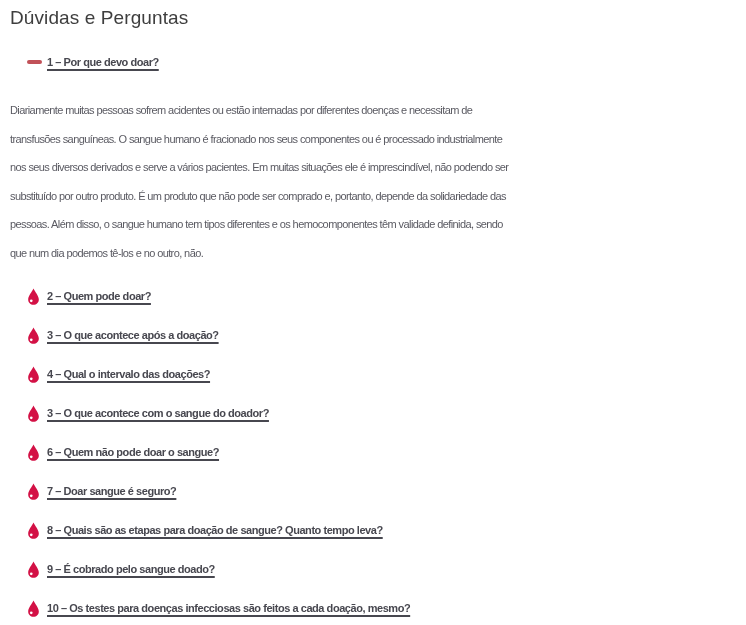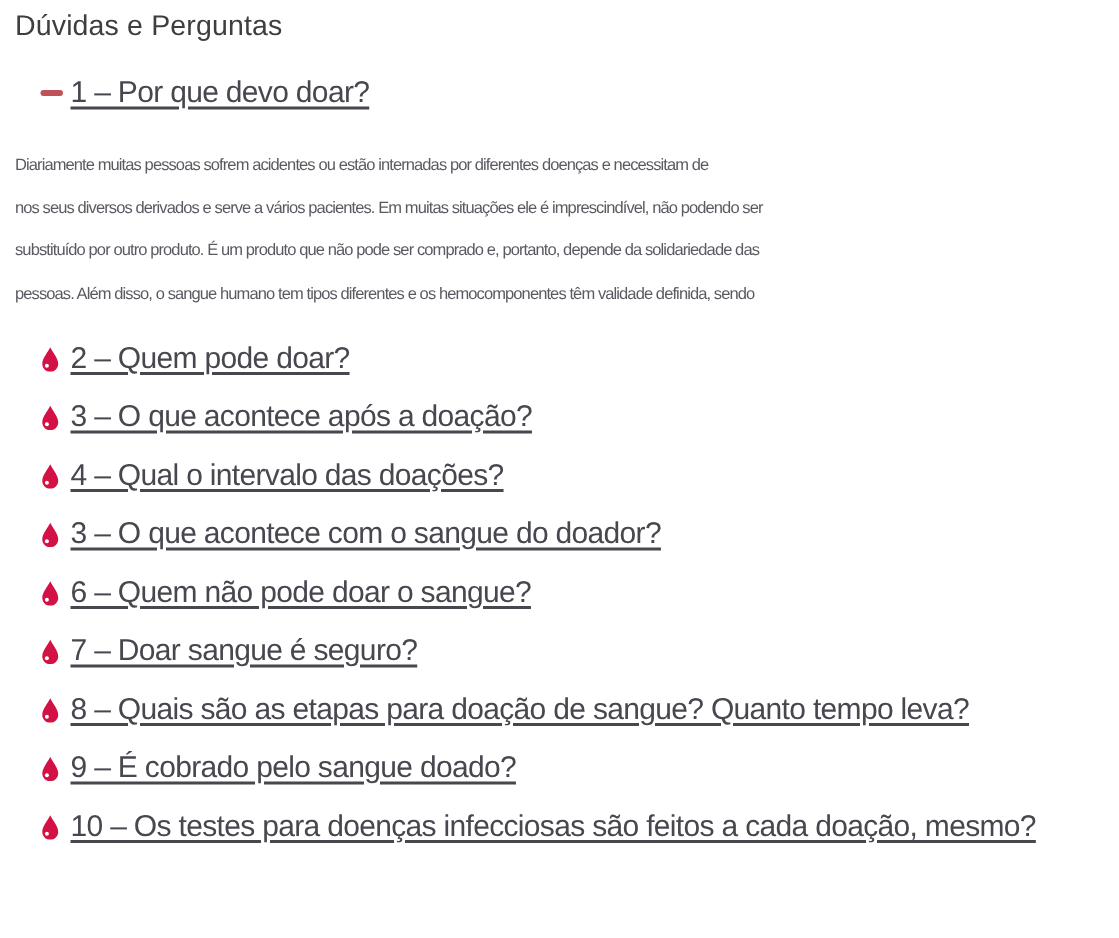--- a/index.html
+++ b/index.html
@@ -43,22 +43,22 @@
   }
   .drop-icon {
     width: 13px;
     height: 17px;
     margin-right: 7px;
     flex: 0 0 auto;
     display: block;
   }
   .q-link {
     color: #47474f;
-    font-weight: normal;
-    font-size: 20px;
+    font-weight: bold;
+    font-size: 11px;
     letter-spacing: -0.45px;
     text-decoration: underline;
     text-decoration-thickness: 1.5px;
     text-underline-offset: 3px;
     white-space: nowrap;
     cursor: pointer;
   }
   .answer {
     margin-top: 25px;
     color: #5a5a62;
@@ -84,23 +84,25 @@
 
   <h1 class="page-title">Dúvidas e Perguntas</h1>
 
   <div class="faq-row expanded">
     <span class="minus-icon"></span>
     <a class="q-link">1 – Por que devo doar?</a>
   </div>
 
   <div class="answer">
       <div class="ans-line">Diariamente muitas pessoas sofrem acidentes ou estão internadas por diferentes doenças e necessitam de</div>
+      <div class="ans-line">transfusões sanguíneas. O sangue humano é fracionado nos seus componentes ou é processado industrialmente</div>
       <div class="ans-line">nos seus diversos derivados e serve a vários pacientes. Em muitas situações ele é imprescindível, não podendo ser</div>
       <div class="ans-line">substituído por outro produto. É um produto que não pode ser comprado e, portanto, depende da solidariedade das</div>
       <div class="ans-line">pessoas. Além disso, o sangue humano tem tipos diferentes e os hemocomponentes têm validade definida, sendo</div>
+      <div class="ans-line">que num dia podemos tê-los e no outro, não.</div>
     </div>
 
   <div class="faq-list">
   <div class="faq-row">
     <svg class="drop-icon" viewBox="0 0 24 32" xmlns="http://www.w3.org/2000/svg">
       <path d="M12 1 C 9.4 6.8, 2 15, 2 21.5 C 2 27.4 6.5 31.5 12 31.5 C 17.5 31.5 22 27.4 22 21.5 C 22 15 14.6 6.8 12 1 Z" fill="#d31145"></path>
       <circle cx="7.8" cy="24.2" r="2.5" fill="#ffffff"></circle>
     </svg>
     <a class="q-link">2 – Quem pode doar?</a>
   </div>

